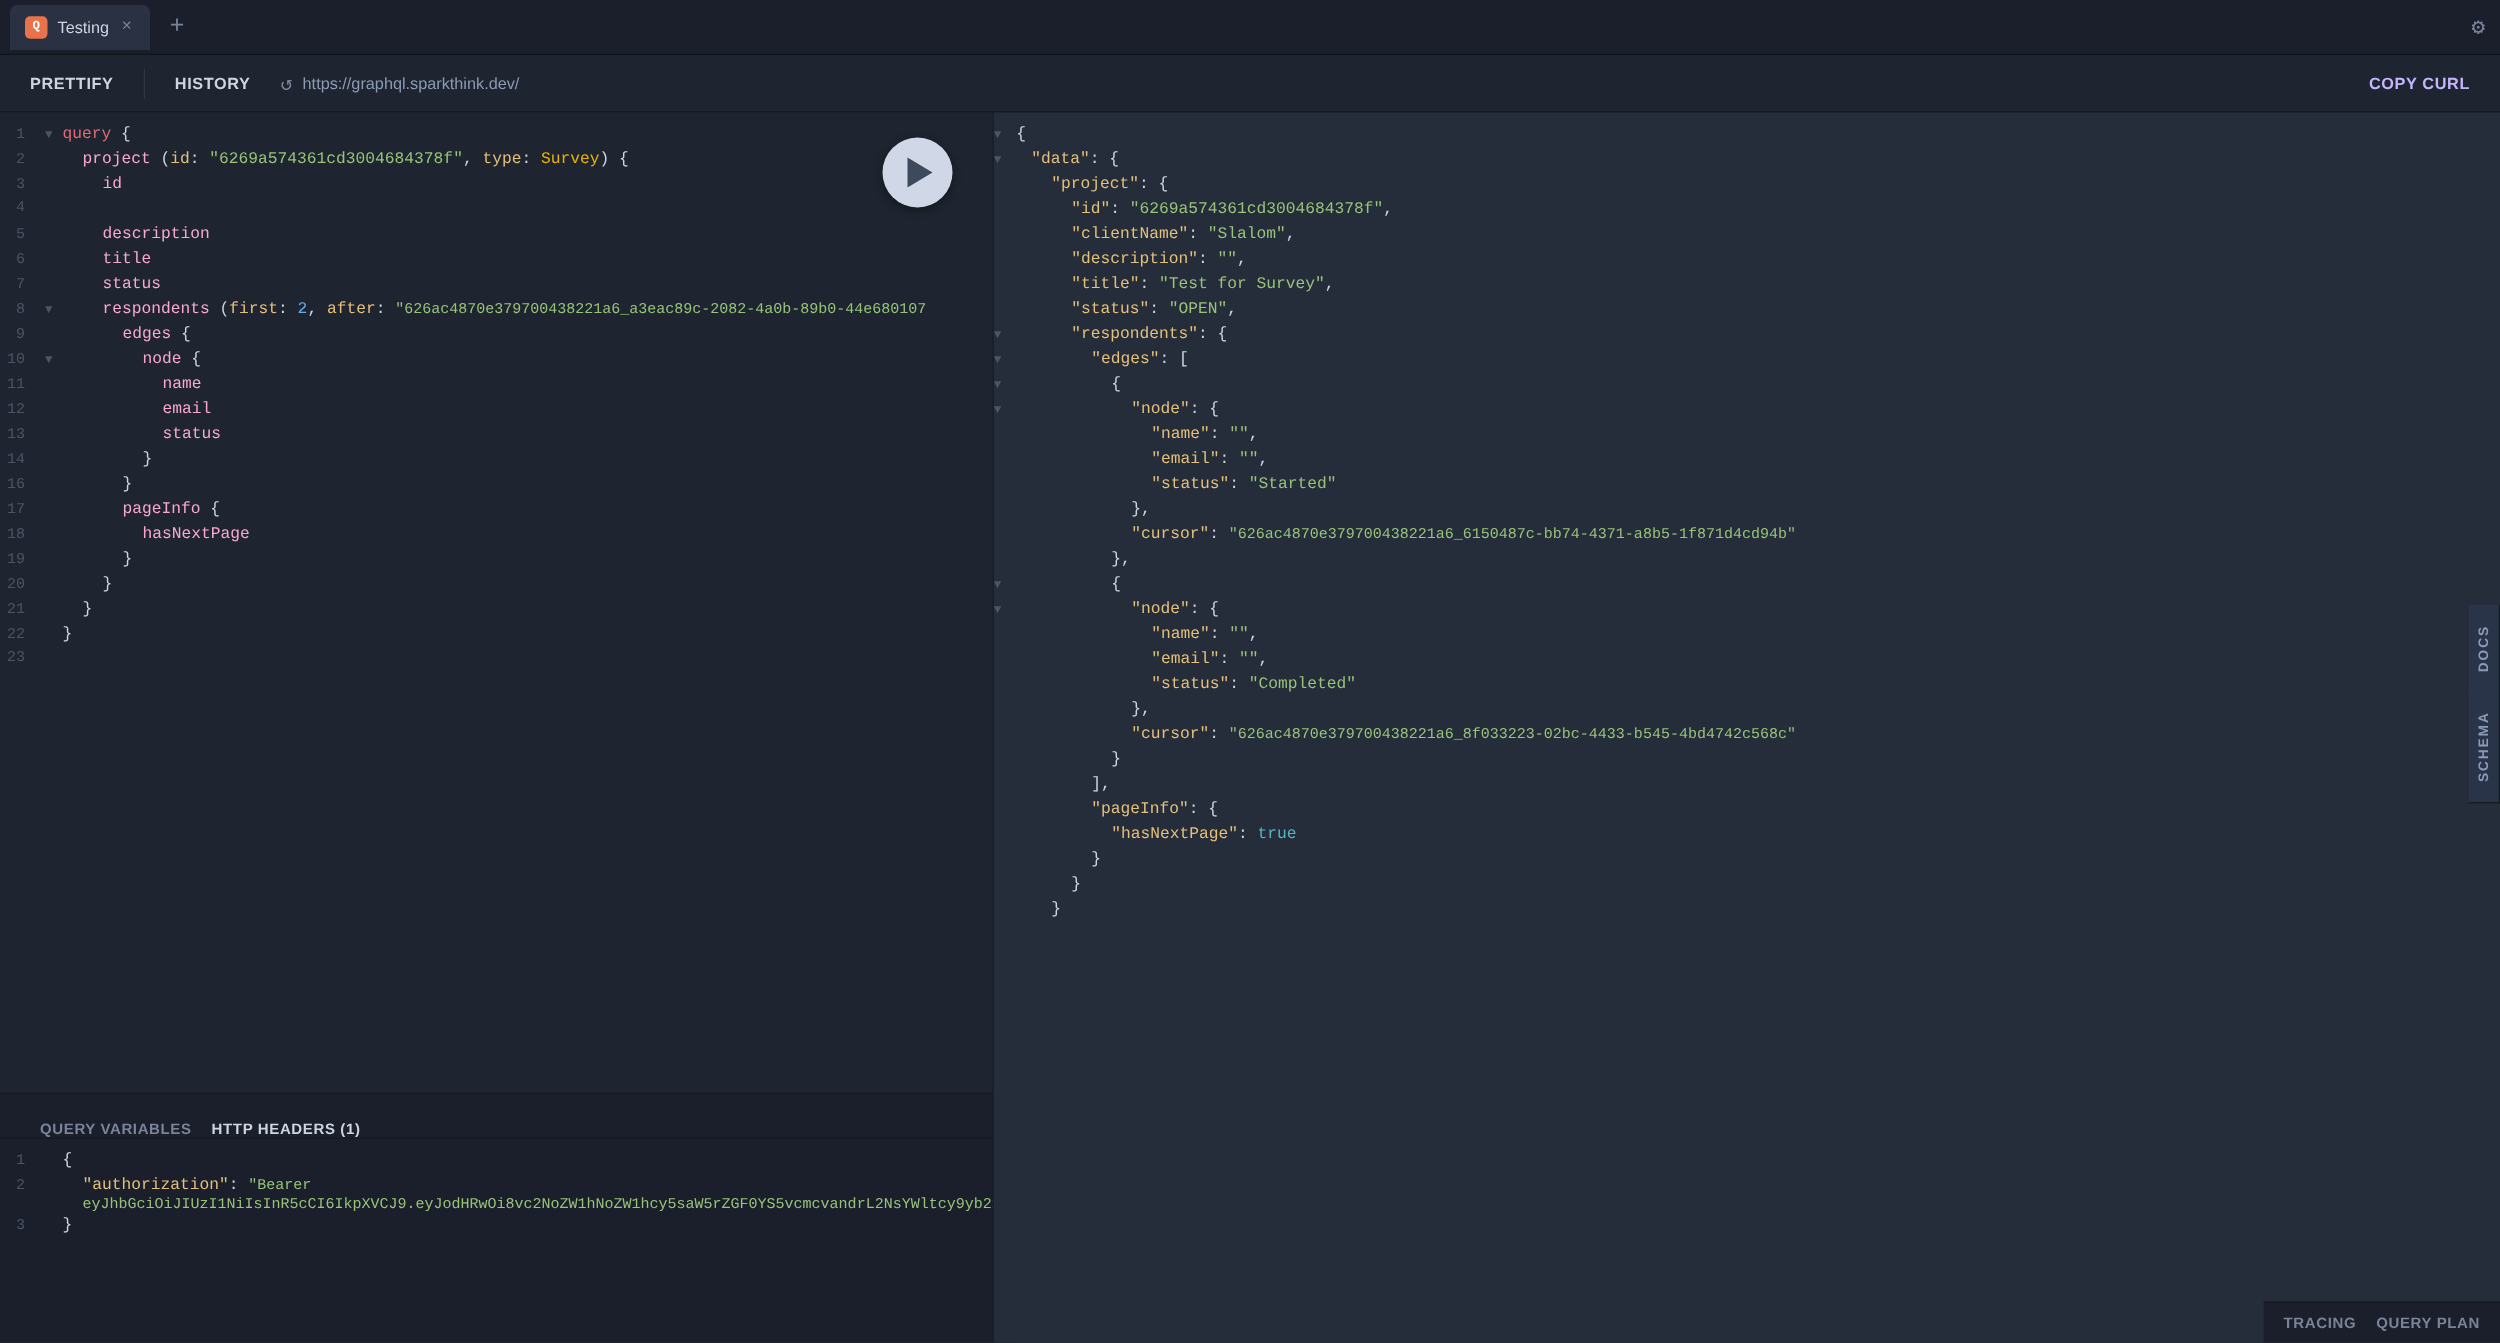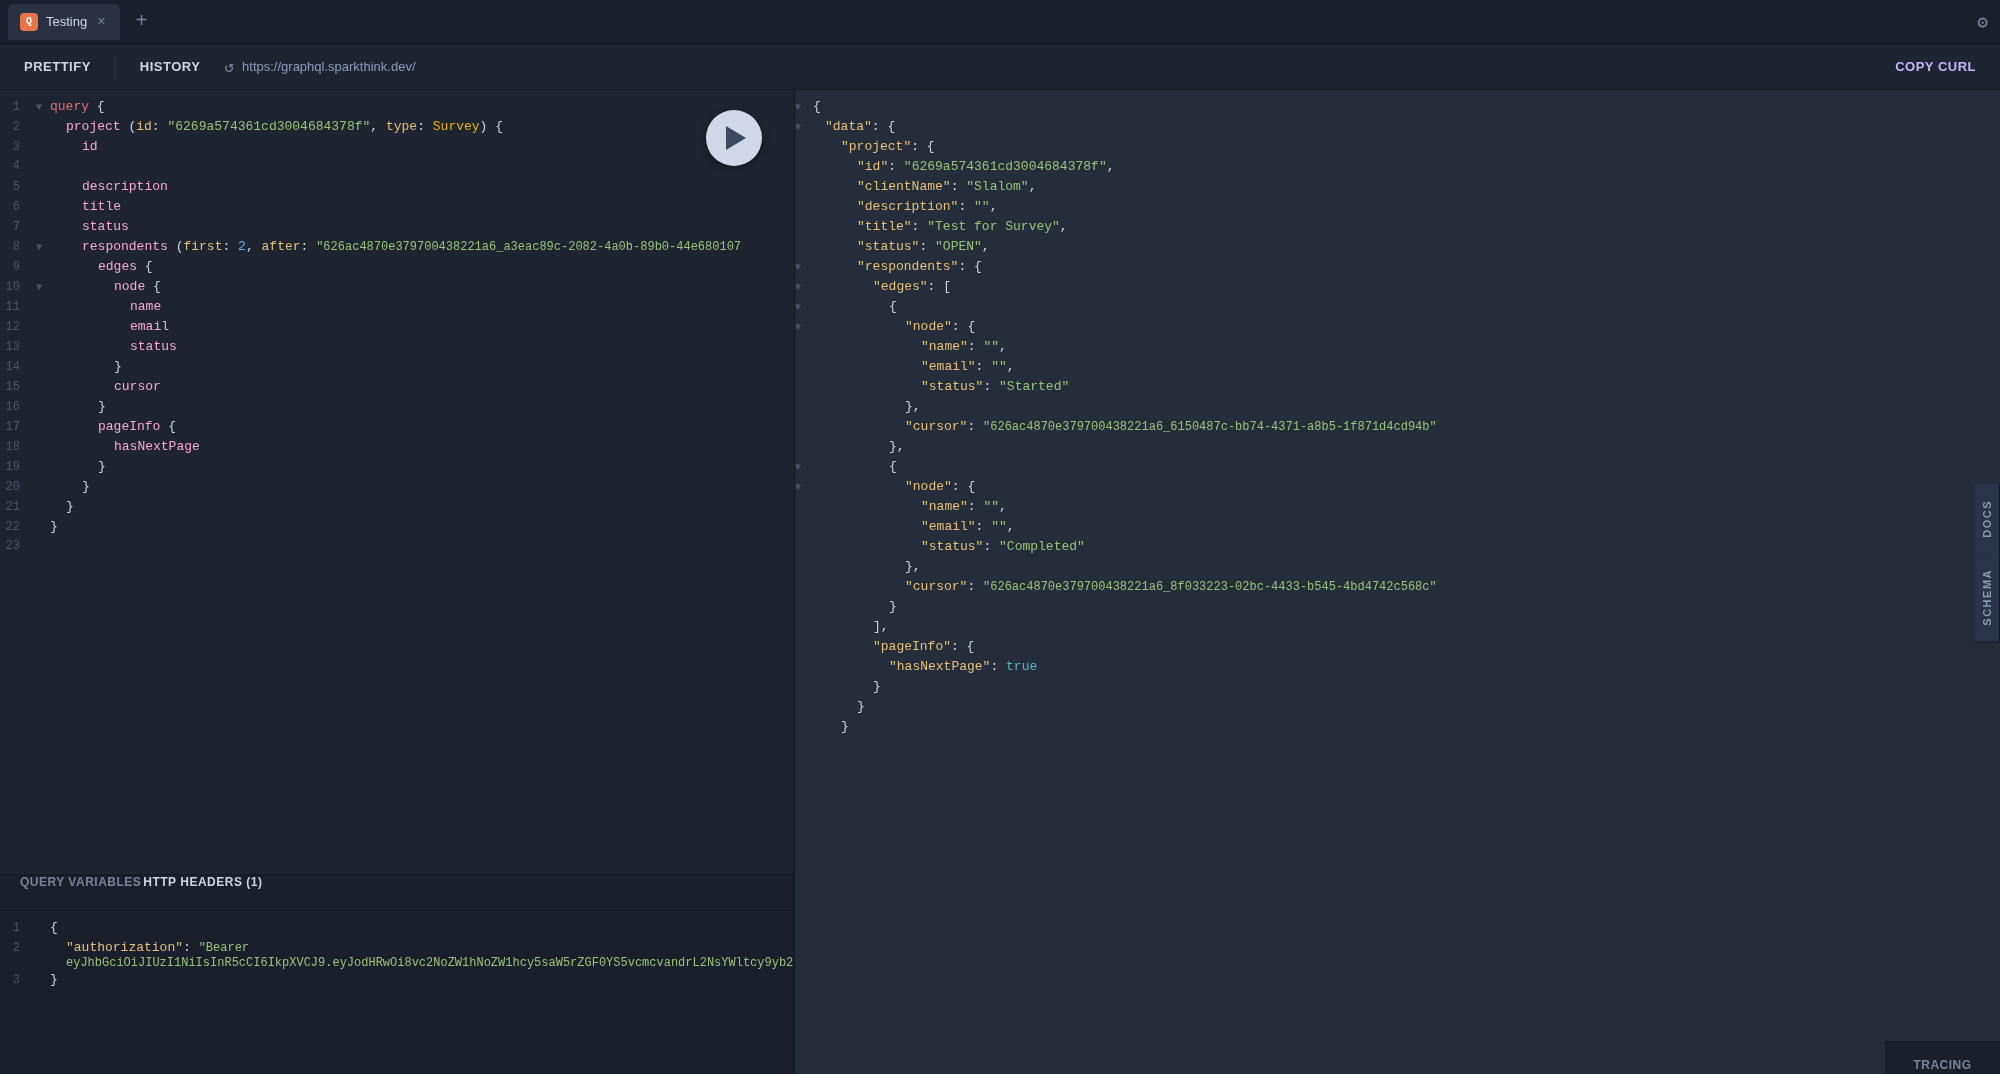--- a/index.html
+++ b/index.html
@@ -204,24 +204,24 @@
     }
 
     
     .bottom-panel {
       height: 200px;
       border-top: 1px solid #141920;
       background: #1a1f2b;
     }
     .bottom-tabs {
       display: flex;
-      align-items: flex-start;
+      align-items: flex-end;
       height: 36px;
-      padding: 0 20px;
-      gap: 2px;
+      padding: 0 32px;
+      gap: 16px;
       border-bottom: 1px solid #141920;
     }
     .bottom-tab {
       font-family: -apple-system, sans-serif;
       font-size: 12px;
       font-weight: 600;
       color: #7a8499;
       cursor: pointer;
       letter-spacing: 0.5px;
     }
@@ -301,21 +301,20 @@
       position: fixed;
       bottom: 0;
       right: 0;
       height: 25px;
       display: flex;
       align-items: center;
       padding: 16px 16px;
       gap: 16px;
       background: #1a1f2b;
       border-top: 1px solid #141920;
-      flex-direction: column;
     }
     .bottom-bar-item {
       font-family: -apple-system, sans-serif;
       font-size: 12px;
       font-weight: 600;
       color: #7a8499;
       cursor: pointer;
       letter-spacing: 0.5px;
     }
 
@@ -434,25 +433,20 @@
         <span class="line-arrow"> </span>
         <span class="code-content indent5"><span class="field">status</span></span>
       </div>
 
       <div class="code-line">
         <span class="line-number">14</span>
         <span class="line-arrow"> </span>
         <span class="code-content indent4"><span class="punct">}</span></span>
       </div>
 
-      <div class="code-line">
-        <span class="line-number">15</span>
-        <span class="line-arrow"> </span>
-        <span class="code-content indent4"><span class="field">cursor</span></span>
-      </div>
 
       <div class="code-line">
         <span class="line-number">16</span>
         <span class="line-arrow"> </span>
         <span class="code-content indent3"><span class="punct">}</span></span>
       </div>
 
       <div class="code-line">
         <span class="line-number">17</span>
         <span class="line-arrow"> </span>

